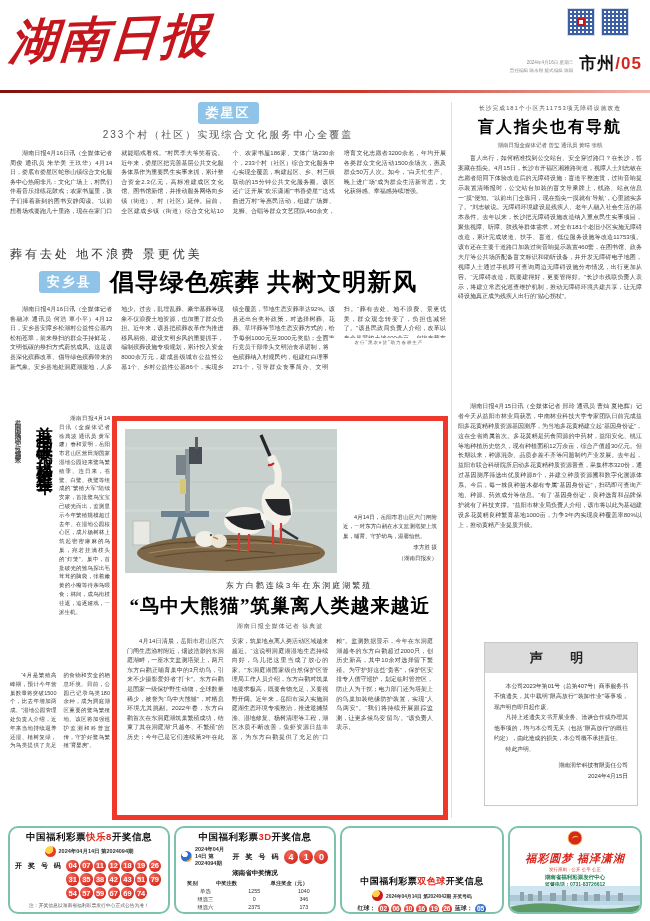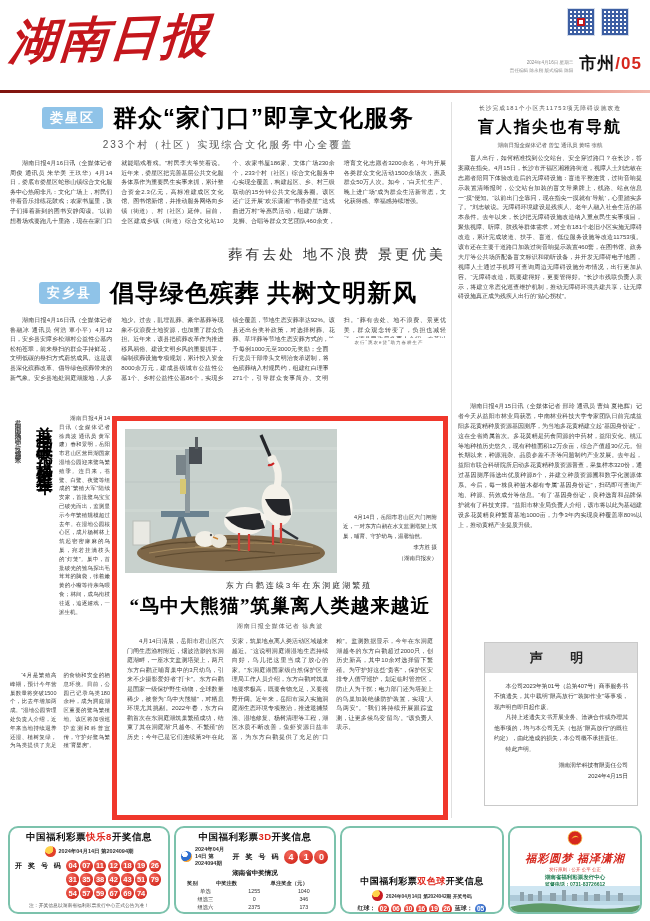--- a/index.html
+++ b/index.html
@@ -21,21 +21,21 @@
   .section-line .pageno{color:#d6281e;}
   .head-rule{position:absolute;left:0;top:90px;width:650px;height:3px;
         background:linear-gradient(to right,#7e130e,#c8372a 55%,#f2b8ad);}
   .vline{position:absolute;left:451px;top:102px;height:716px;border-left:1px solid #e0e0e0;}
   
   .tag{display:inline-block;background:#8fc3e8;color:#fff;font-size:13px;font-weight:bold;
         padding:2px 8px;border-radius:3px;letter-spacing:2px;}
   .headrow{display:flex;align-items:center;justify-content:center;gap:10px;}
   .headline{font-size:24px;font-weight:bold;color:#000;letter-spacing:1px;white-space:nowrap;}
   .subhead{text-align:center;font-size:10px;color:#555;margin-top:4px;letter-spacing:2px;}
-  .eyebrow-c{text-align:right;font-size:14px;color:#333;letter-spacing:3px;margin-bottom:13px;}
+  .eyebrow-c{text-align:left;font-size:12px;color:#333;letter-spacing:3px;margin-bottom:3px;}
   .bodytext{font-size:6px;line-height:1.6;color:#3d3d3d;text-align:justify;column-gap:9px;
         text-indent:2em;overflow:hidden;}
   
   .art-louxing{position:absolute;left:10px;top:102px;width:436px;}
   .art-louxing .bodytext{margin-top:7px;height:96px;column-count:4;}
   
   .art-anxiang{position:absolute;left:10px;top:246px;width:436px;}
   .art-anxiang .bodytext{margin-top:7px;height:110px;column-count:4;position:relative;}
   .bank-ad{position:absolute;right:0;bottom:0;width:118px;height:66px;background:#fff;
         padding:2px 0 0 4px;box-sizing:border-box;}
@@ -147,21 +147,20 @@
       <div>责任编辑 陈永刚 版式编辑 陈阳</div>
     </div>
     <div class="section-line"><span>市州</span><span class="pageno">/05</span></div>
   </div>
   <div class="head-rule"></div>
   <div class="vline"></div>
 
   <div class="art-louxing">
     <div class="headrow">
       <span class="tag">娄星区</span>
-      <span class="headline">群众“家门口”即享文化服务</span>
     </div>
     <div class="subhead">233个村（社区）实现综合文化服务中心全覆盖</div>
     <div class="bodytext">湖南日报4月16日讯（全媒体记者 周俊 通讯员 朱华美 王玖华）4月14日，娄底市娄星区蛇形山镇综合文化服务中心热闹非凡：文化广场上，村民们伴着音乐排练花鼓戏；农家书屋里，孩子们捧着新到的图书安静阅读。“以前想看场戏要跑几十里路，现在在家门口就能唱戏看戏。”村民李大爷笑着说。近年来，娄星区把完善基层公共文化服务体系作为重要民生实事来抓，累计整合资金2.3亿元，高标准建成区文化馆、图书馆新馆，并推动服务网络向乡镇（街道）、村（社区）延伸。目前，全区建成乡镇（街道）综合文化站10个、农家书屋186家、文体广场230余个，233个村（社区）综合文化服务中心实现全覆盖，构建起区、乡、村三级联动的15分钟公共文化服务圈。该区还广泛开展“欢乐潇湘”“书香娄星”“送戏曲进万村”等惠民活动，组建广场舞、龙狮、合唱等群众文艺团队460余支，培育文化志愿者3200余名，年均开展各类群众文化活动1500余场次，惠及群众50万人次。如今，“白天忙生产、晚上进广场”成为群众生活新常态，文化获得感、幸福感持续增强。</div>
   </div>
 
   <div class="art-anxiang">
     <div class="eyebrow-c">葬有去处 地不浪费 景更优美</div>
     <div class="headrow">
       <span class="tag">安乡县</span>
       <span class="headline">倡导绿色殡葬 共树文明新风</span>

